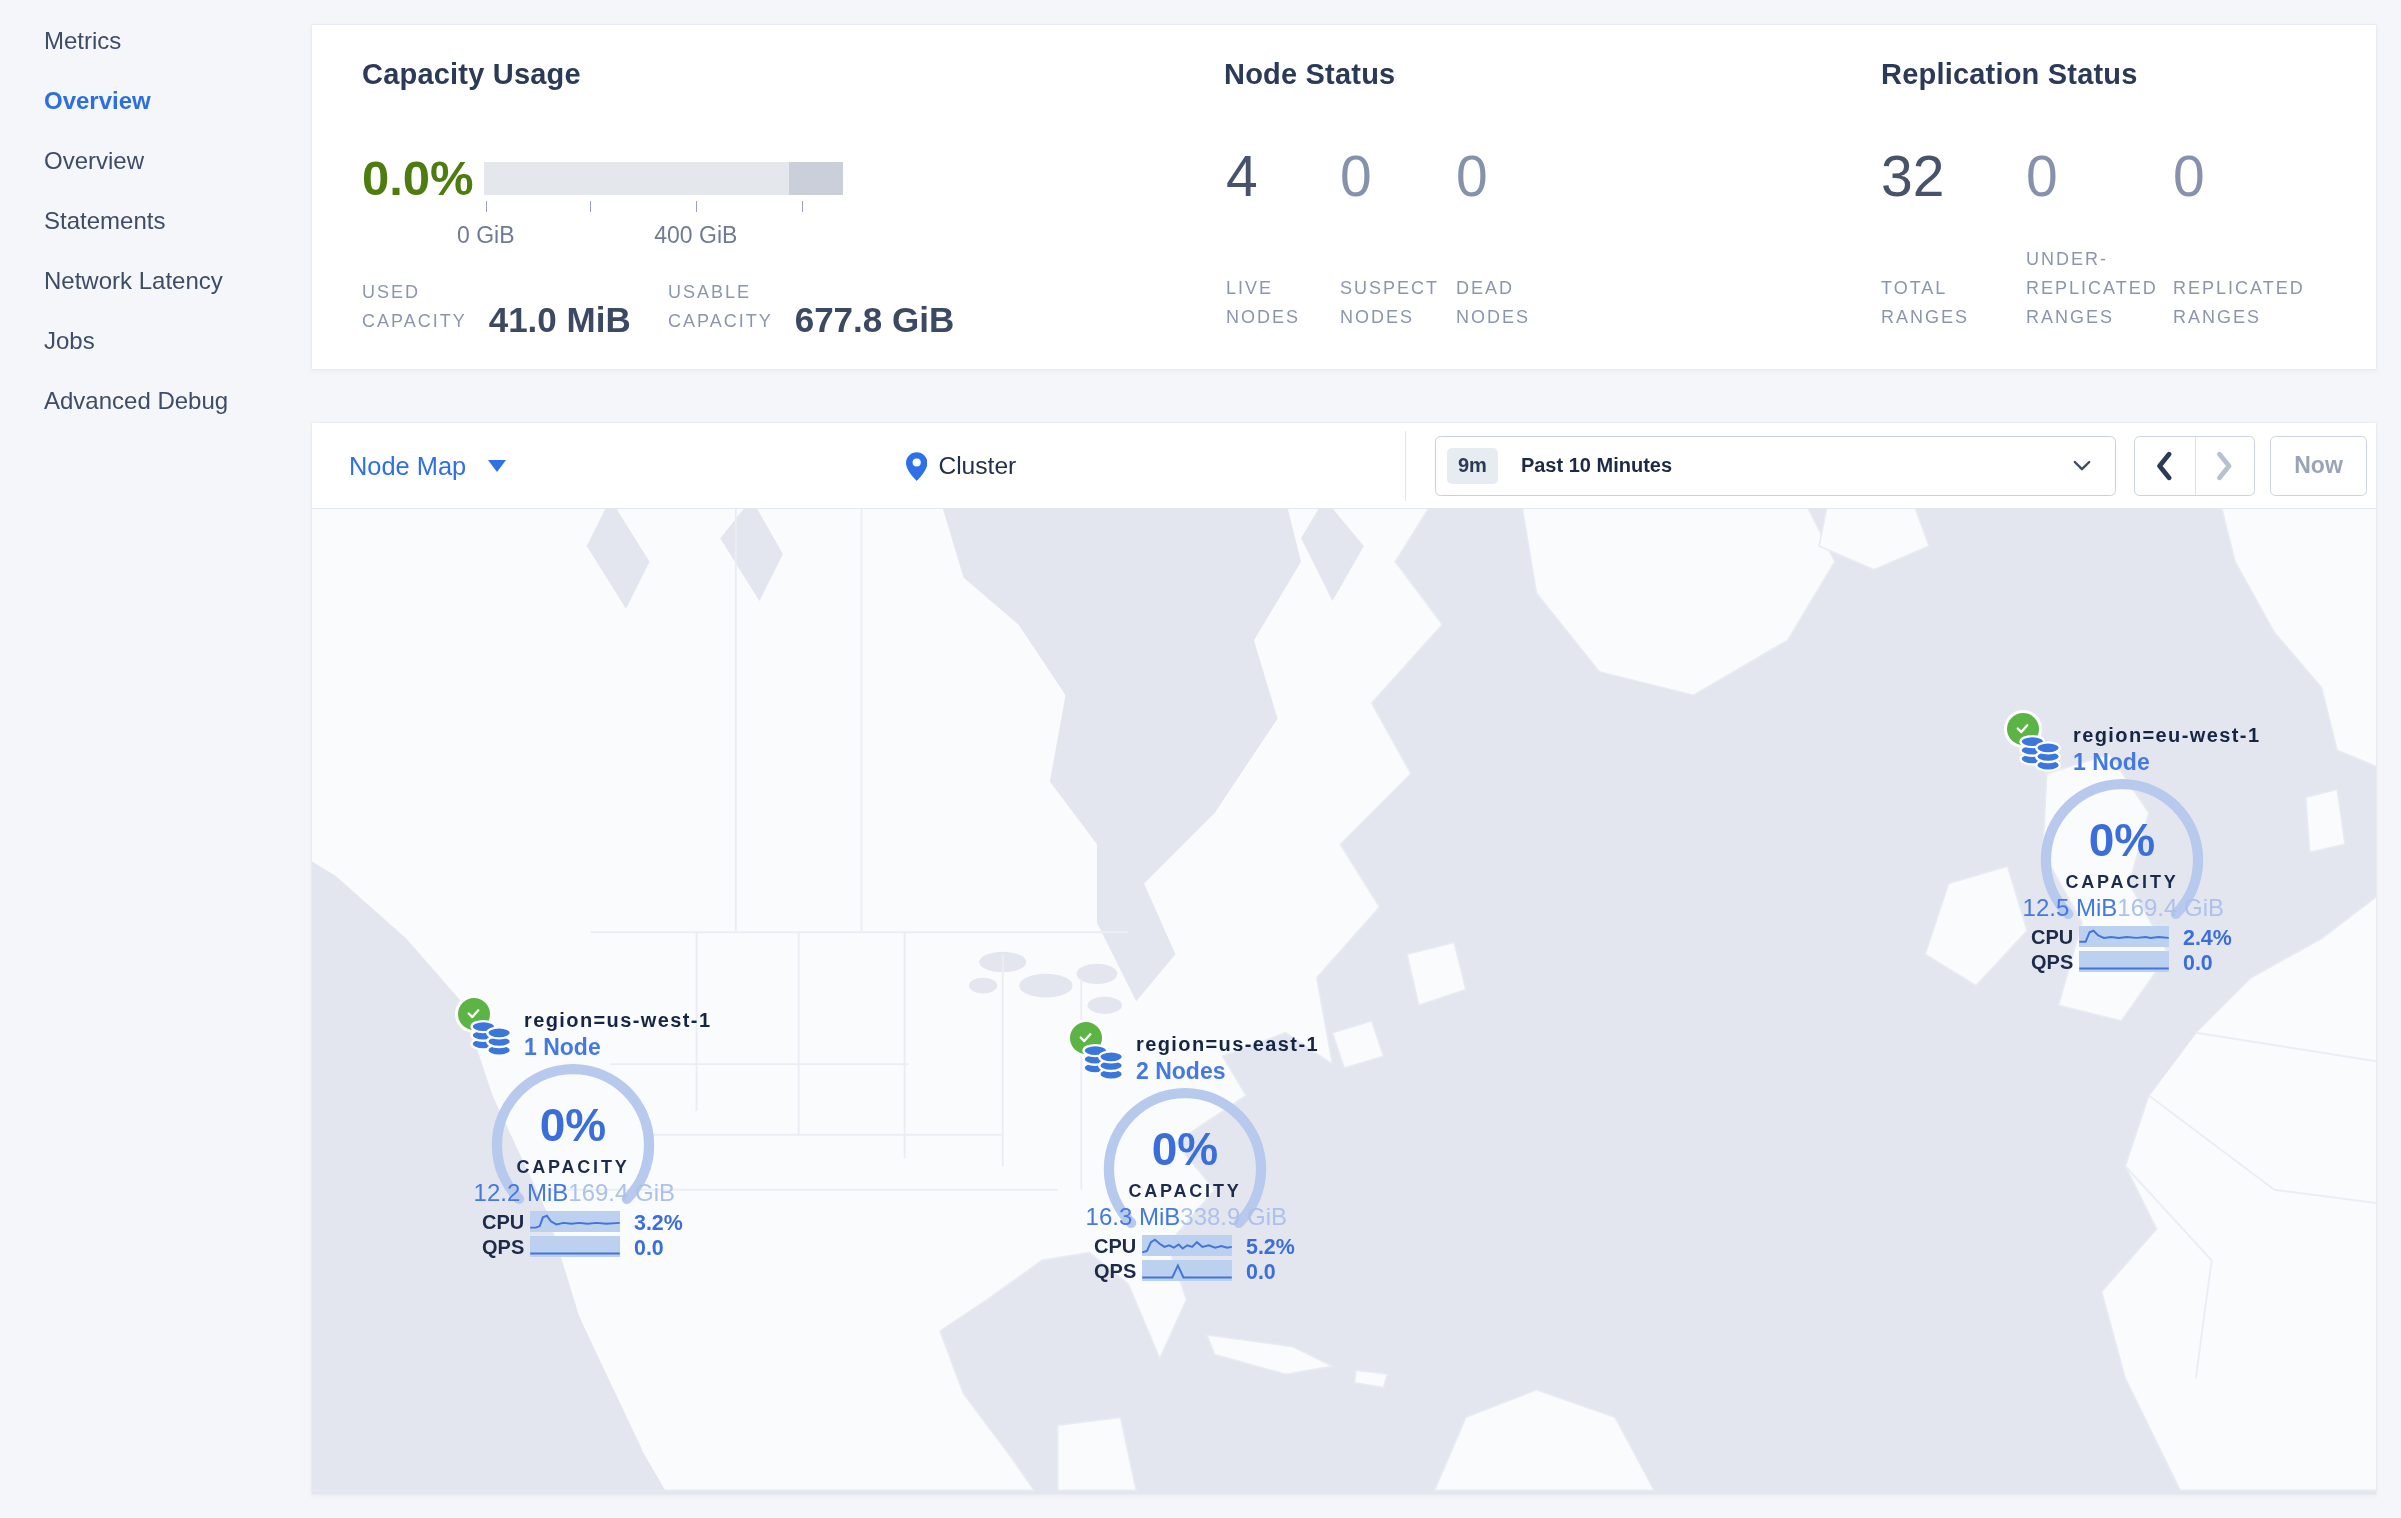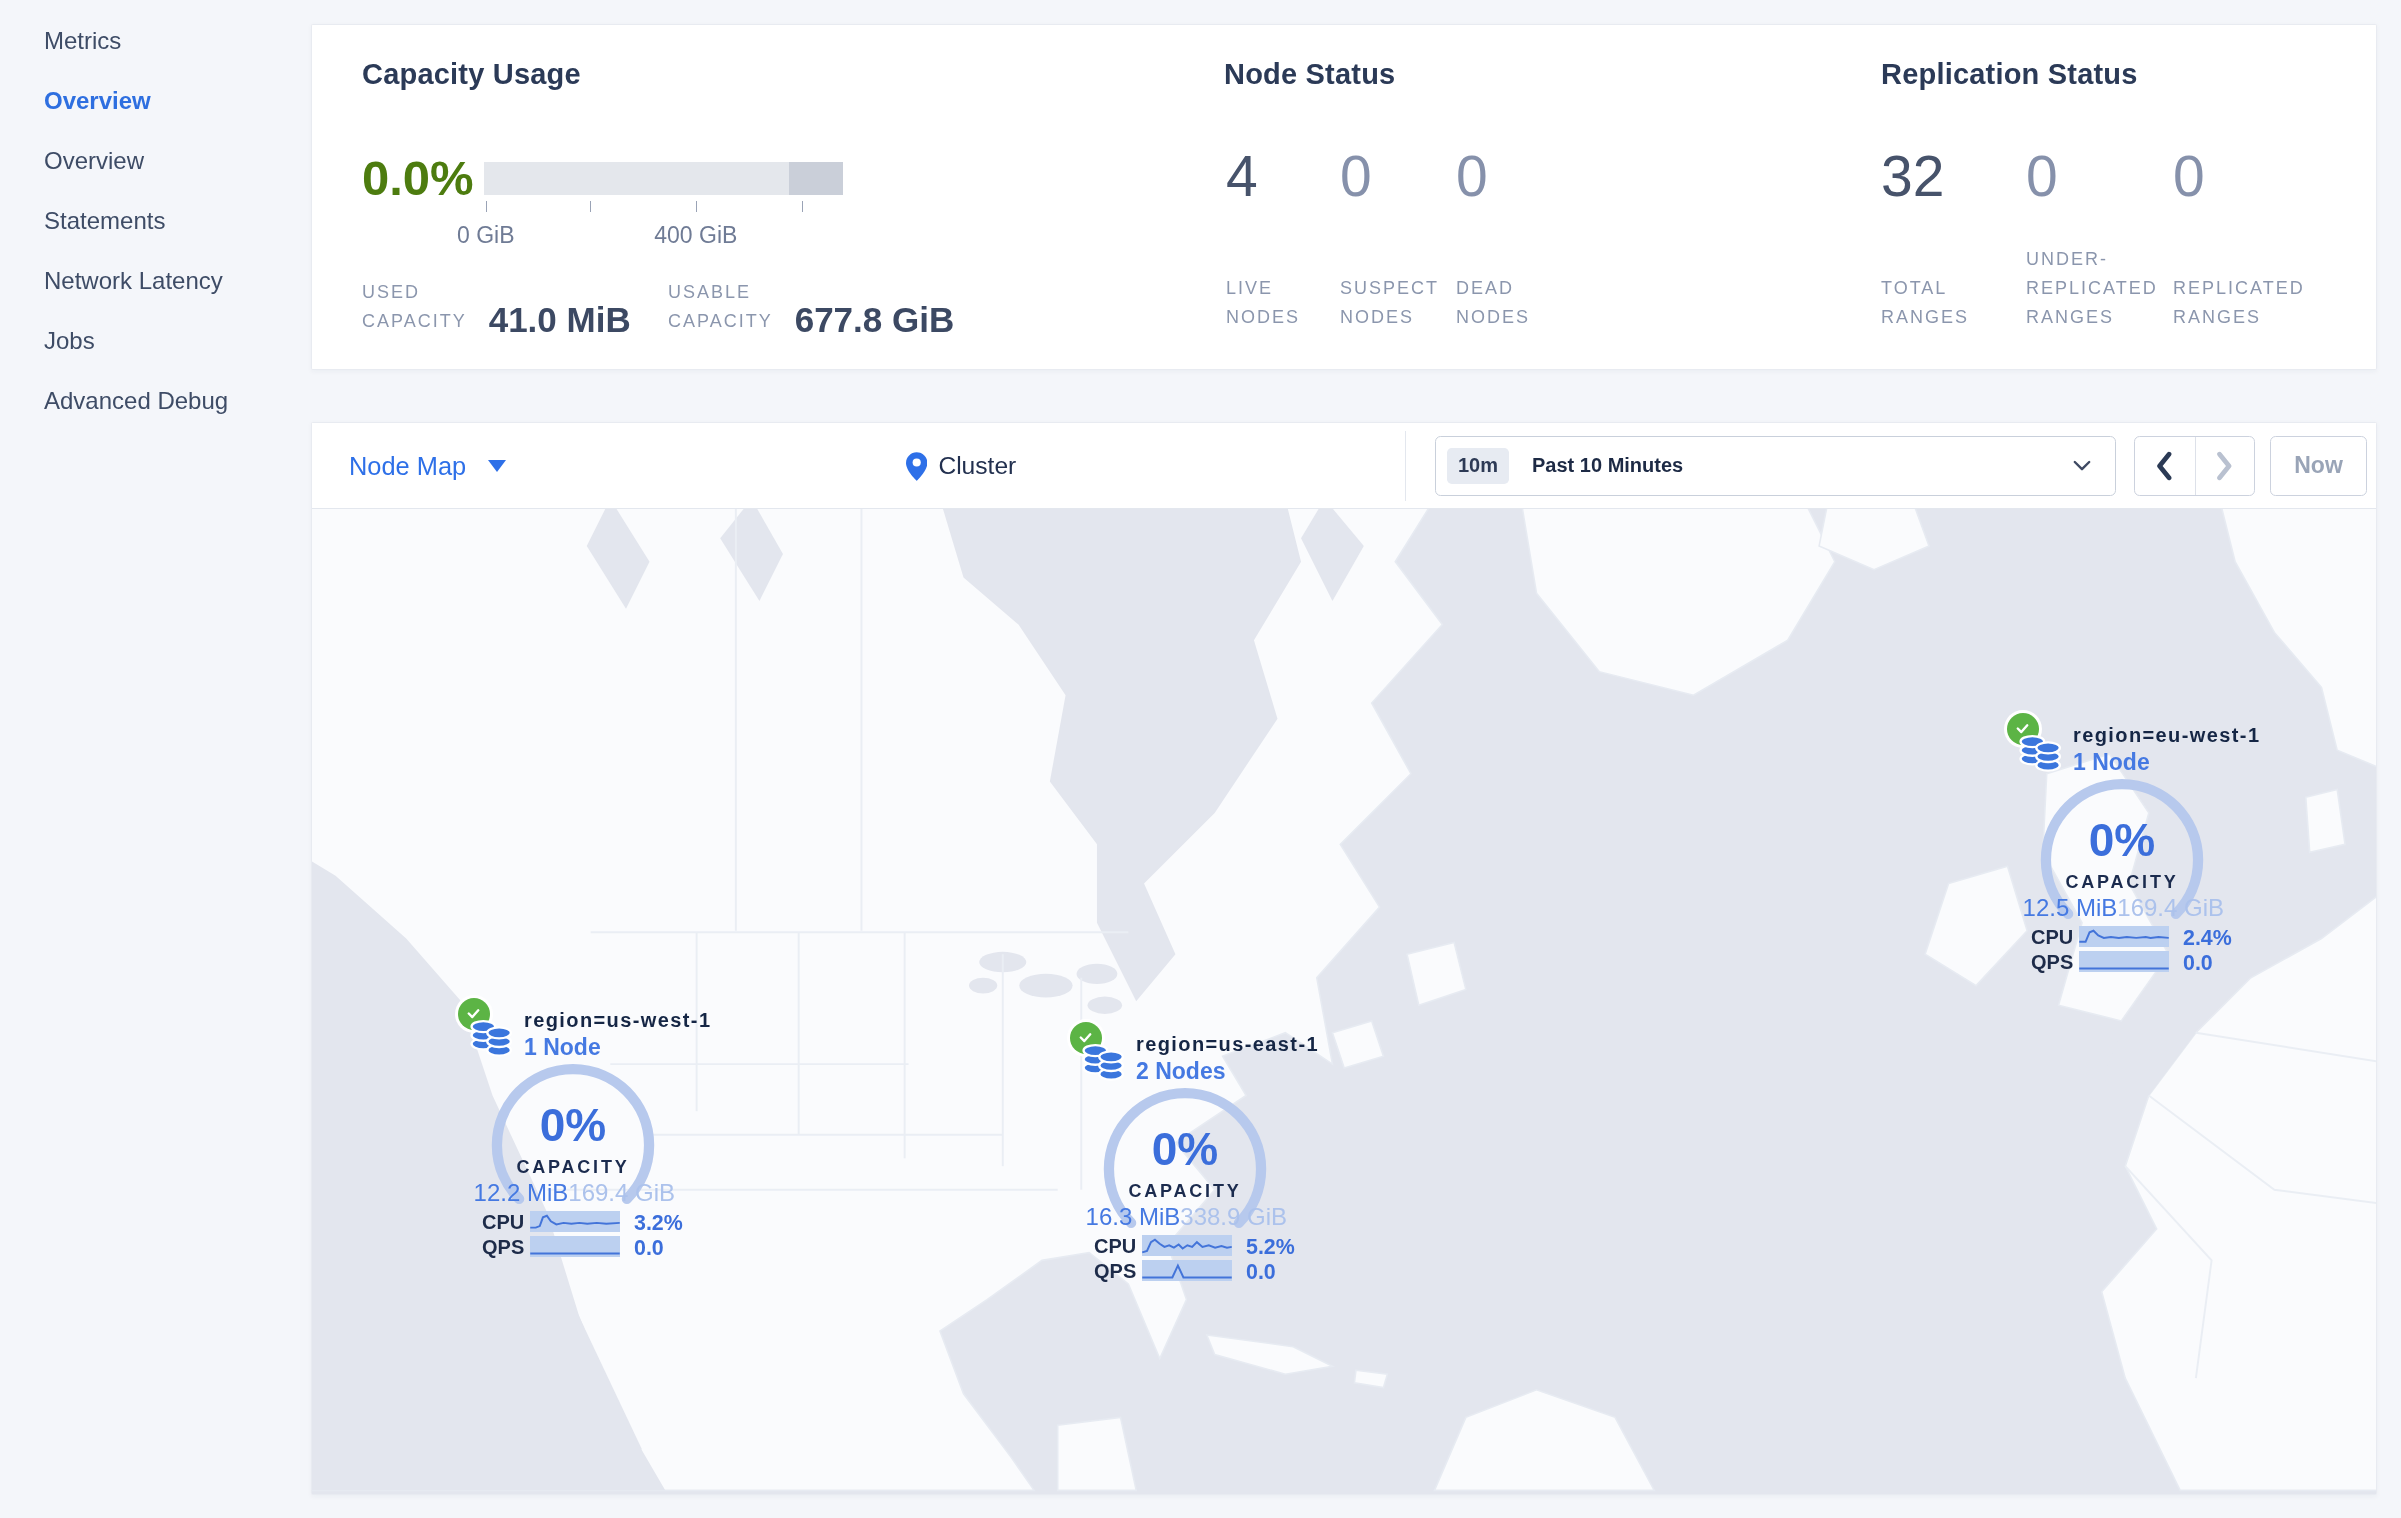--- a/index.html
+++ b/index.html
@@ -187,21 +187,21 @@
     </div>
     <div class="crumb">
       <svg width="21.4" height="29" viewBox="0 0 24 32">
         <path d="M12 0C5.4 0 0 5.4 0 12c0 9 12 20 12 20s12-11 12-20C24 5.4 18.6 0 12 0z" fill="#2e70e8"></path>
         <circle cx="12" cy="11.5" r="4.6" fill="#ffffff"></circle>
       </svg>
       <span class="crumb-label">Cluster</span>
     </div>
     <div class="tb-divider"></div>
     <div class="timepicker">
-      <span class="time-badge">10m</span>
+      <span class="time-badge">9m</span>
       <span class="time-label">Past 10 Minutes</span>
       <svg class="time-chev" width="24" height="16" viewBox="0 0 30 20">
         <polyline points="6,5 15,14 24,5" fill="none" stroke="#3f4a63" stroke-width="3" stroke-linecap="round" stroke-linejoin="round"></polyline>
       </svg>
     </div>
     <div class="btn-group">
       <div class="bg-half" title="previous time window">
         <svg width="20.6" height="30" viewBox="0 0 26 38">
           <polyline points="19,4 7,19 19,34" fill="none" stroke="#2b3a55" stroke-width="6" stroke-linecap="round" stroke-linejoin="round"></polyline>
         </svg>

